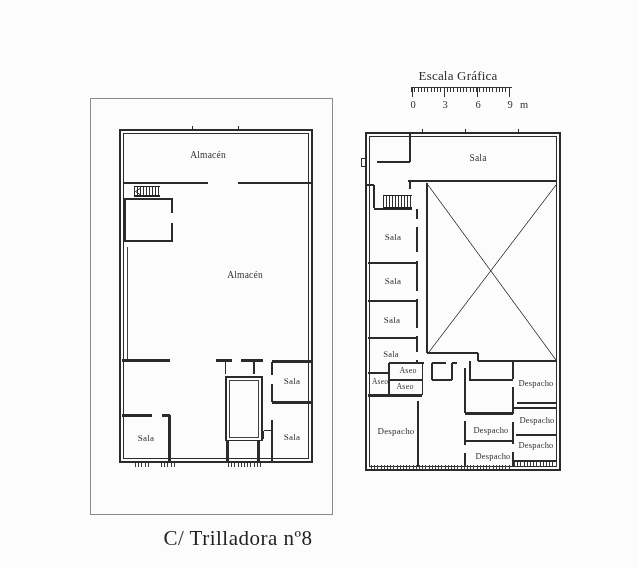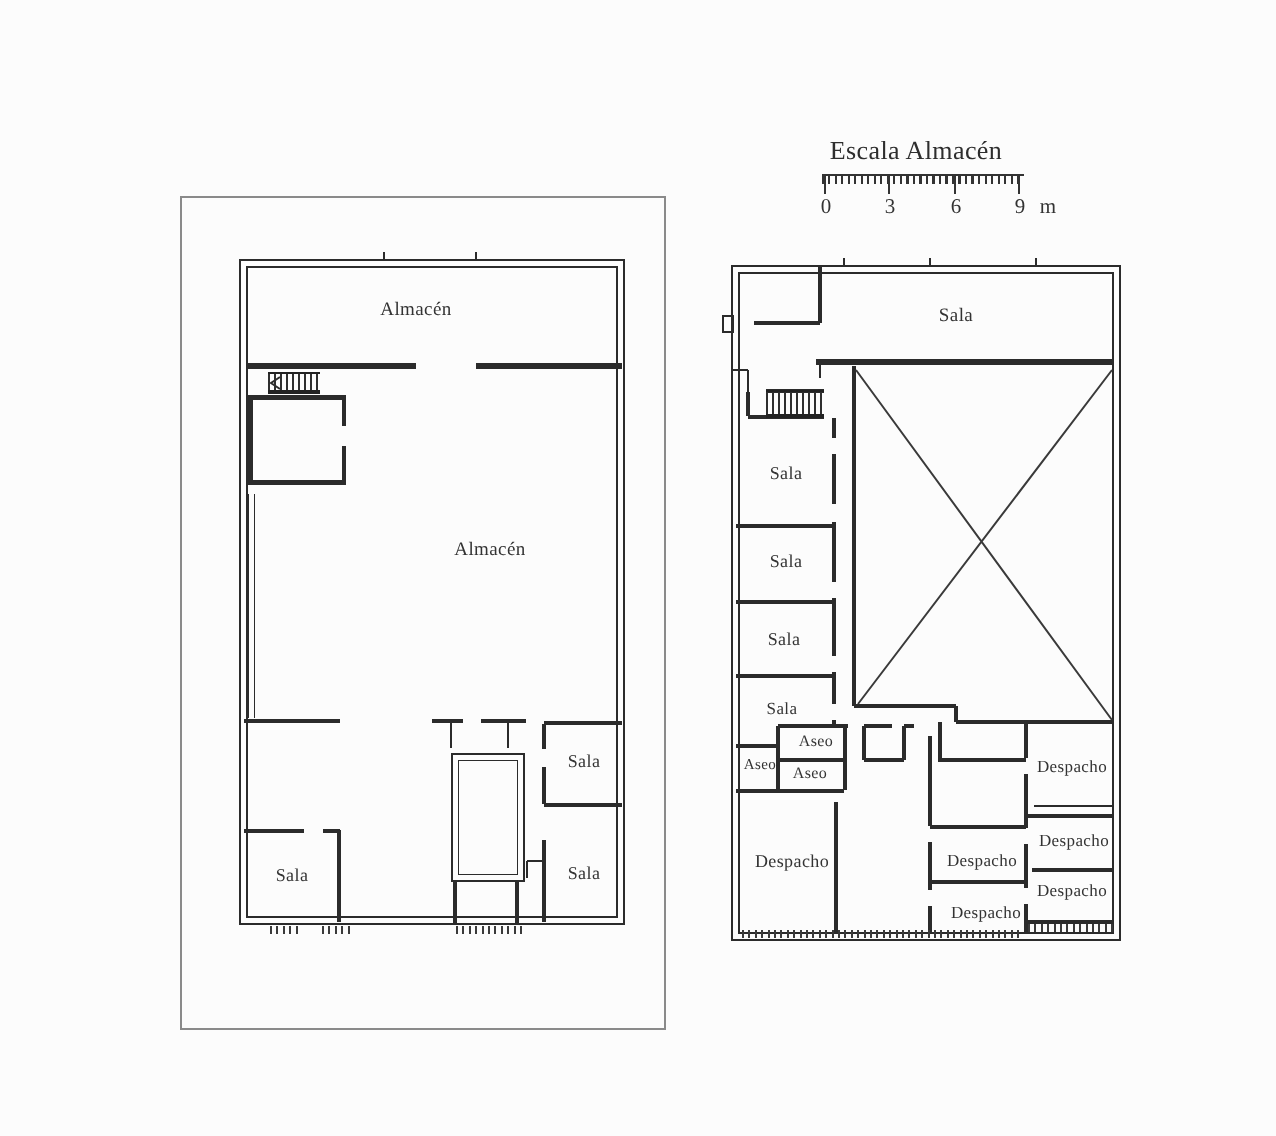--- a/index.html
+++ b/index.html
@@ -123,21 +123,21 @@
   <div class="stairs" style="left:134px;top:186px;width:26px;height:11px;"></div>
   <div class="stairs" style="left:383px;top:195px;width:29px;height:14px;"></div>
 
   <div class="hatch" style="left:135px;top:463px;width:14px;height:4px;"></div>
   <div class="hatch" style="left:161px;top:463px;width:14px;height:4px;"></div>
   <div class="hatch" style="left:228px;top:463px;width:33px;height:4px;"></div>
   <div class="hatch" style="left:371px;top:465px;width:140px;height:4px;"></div>
   <div class="hatch" style="left:514px;top:462px;width:43px;height:4px;"></div>
 
   <div>
-    <span class="lbl" style="left:458px;top:75px;font-size:13px;color:#2e2e2e;">Escala Almacén</span>
+    <span class="lbl" style="left:458px;top:75px;font-size:13px;color:#2e2e2e;">Escala Gráfica</span>
     <div class="ruler-line" style="left:411px;top:87px;width:101px;height:0;"></div>
     <div class="ruler-minor" style="left:411px;top:87px;width:101px;height:5px;"></div>
     <div class="ruler-major" style="left:412px;top:87px;height:10px;"></div>
     <div class="ruler-major" style="left:444px;top:87px;height:10px;"></div>
     <div class="ruler-major" style="left:477px;top:87px;height:10px;"></div>
     <div class="ruler-major" style="left:509px;top:87px;height:10px;"></div>
     <span class="scale-num" style="left:413px;top:104px;">0</span>
     <span class="scale-num" style="left:445px;top:104px;">3</span>
     <span class="scale-num" style="left:478px;top:104px;">6</span>
     <span class="scale-num" style="left:510px;top:104px;">9</span>
@@ -162,13 +162,14 @@
     <span class="lbl" style="left:380px;top:382px;font-size:7.5px;">Aseo</span>
     <span class="lbl" style="left:405px;top:387px;font-size:8px;">Aseo</span>
     <span class="lbl" style="left:536px;top:383px;font-size:8.5px;">Despacho</span>
     <span class="lbl" style="left:396px;top:431px;font-size:9px;">Despacho</span>
     <span class="lbl" style="left:537px;top:420px;font-size:8.5px;">Despacho</span>
     <span class="lbl" style="left:491px;top:430px;font-size:8.5px;">Despacho</span>
     <span class="lbl" style="left:536px;top:445px;font-size:8.5px;">Despacho</span>
     <span class="lbl" style="left:493px;top:456px;font-size:8.5px;">Despacho</span>
   </div>
 
+  <span class="lbl" style="left:238px;top:538px;font-size:21px;color:#222;letter-spacing:.5px;">C/ Trilladora nº8</span>
 </div>
 
 </body></html>

